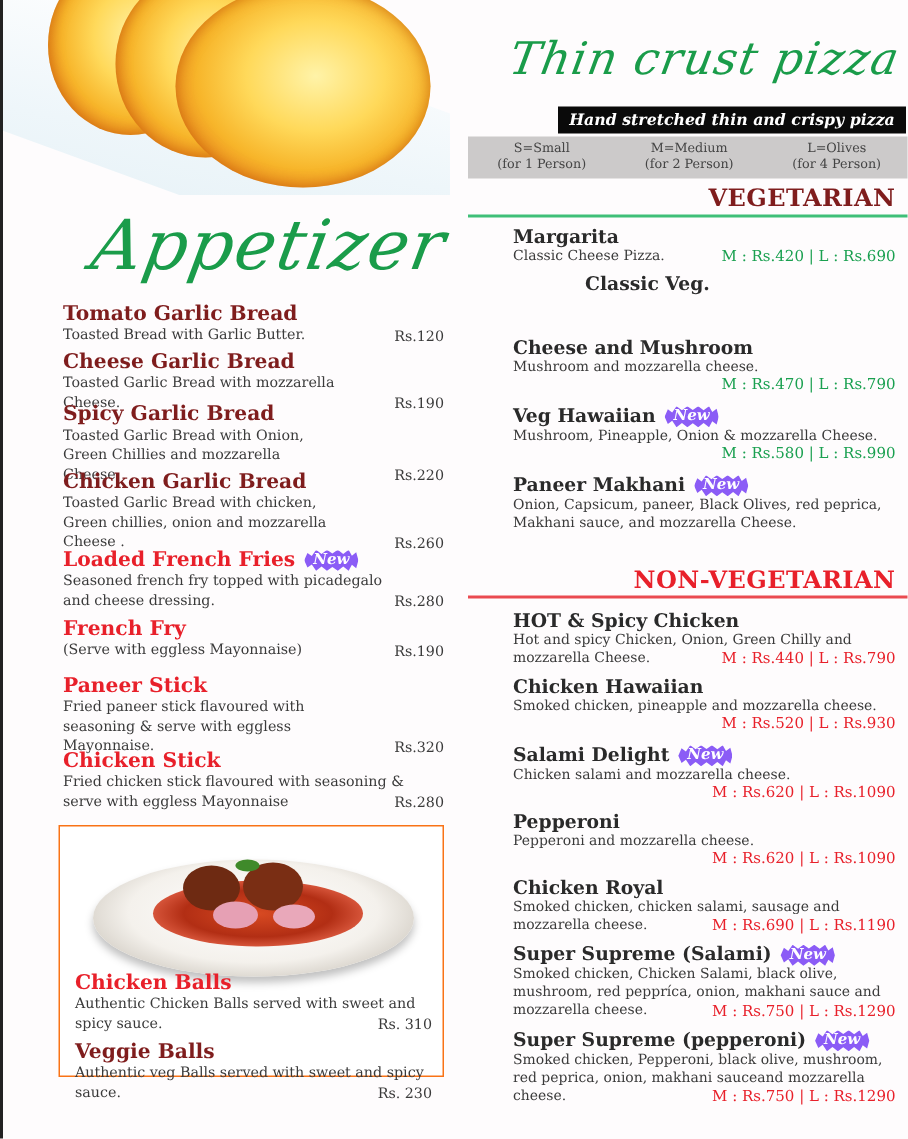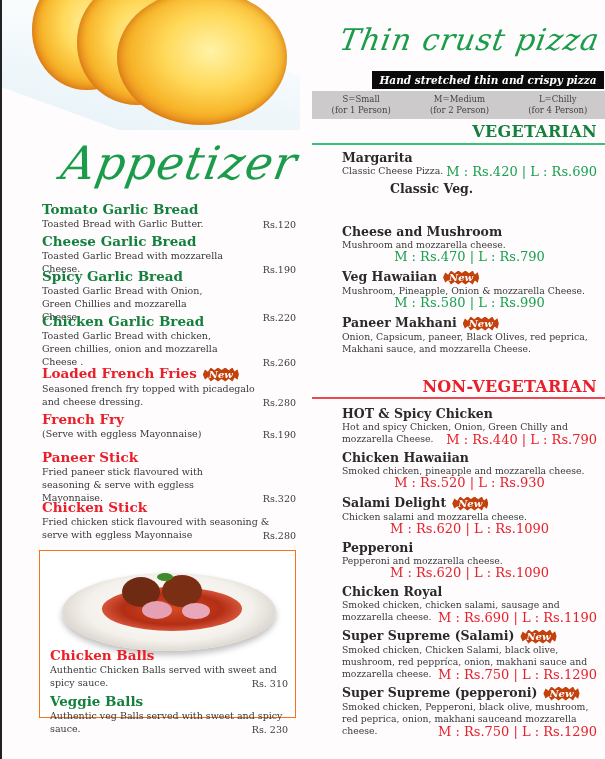--- a/index.html
+++ b/index.html
@@ -40,34 +40,34 @@
     left: 60px; top: 136px; font-size: 46px; transform: skewX(-10deg);
   }
   .thin-title {
     left: 338px; top: 22px; font-size: 30px; transform: skewX(-10deg);
   }
 
   
   .item-name {
     font-weight: bold; font-size: 13.5px; line-height: 16px;
   }
-  .green { color: #15803d; }
+  .green { color: #7f1d1d; }
   .red { color: #e8202a; }
   .desc {
     font-size: 9.5px; color: #3a3a3a; line-height: 13px;
   }
   .price {
     position: absolute; right: 0; bottom: 0; font-size: 9.5px; color: #3a3a3a;
   }
   .lblock { position: absolute; left: 40px; width: 254px; }
   .descwrap { position: relative; padding-right: 40px; }
 
   .new-badge {
     display: inline-block; vertical-align: middle;
-    background: #c2410c; color: #fff;
+    background: #8b5cf6; color: #fff;
     font-size: 10px; font-weight: bold; font-style: italic;
     padding: 1px 6px; margin-left: 6px; line-height: 12px;
     clip-path: polygon(0% 50%, 6% 15%, 14% 30%, 22% 0%, 32% 20%, 42% 0%, 52% 18%, 62% 0%, 72% 20%, 82% 0%, 88% 28%, 96% 12%, 100% 50%, 96% 88%, 88% 72%, 82% 100%, 72% 80%, 62% 100%, 52% 82%, 42% 100%, 32% 80%, 22% 100%, 14% 70%, 6% 85%);
   }
 
   
   .balls-box {
     left: 37px; top: 550px; width: 257px; height: 168px;
     border: 1px solid #f97316; background: #fff;
   }
@@ -96,21 +96,21 @@
   .size-cell { font-size: 8.5px; color: #444; line-height: 11px; }
 
   .section-head {
     right: 8px; font-size: 16px; font-weight: bold; letter-spacing: 0.3px;
   }
   .rule { left: 310px; width: 295px; height: 2px; }
 
   .rblock { position: absolute; left: 340px; width: 255px; }
   .rname { font-weight: bold; font-size: 12.5px; color: #2a2a2a; line-height: 15px; }
   .rdesc { font-size: 9.3px; color: #3a3a3a; line-height: 12px; position: relative; }
-  .rprice { font-size: 13px; text-align: center; line-height: 11px; }
+  .rprice { font-size: 10px; text-align: right; line-height: 11px; }
   .rprice.inline { position: absolute; right: 0; bottom: 0; }
   .pg { color: #1aa050; }
   .pr { color: #e8202a; }
 </style>
 </head>
 <body>
 
 <div class="abs bread-img">
   <div class="bread-plate"></div>
   <div class="bread-slice" style="left:30px;top:-30px;width:110px;height:120px;"></div>
@@ -217,21 +217,21 @@
 <div class="abs size-bar">
   <div class="size-cell">
     <div>S=Small</div>
     <div>(for 1 Person)</div>
   </div>
   <div class="size-cell">
     <div>M=Medium</div>
     <div>(for 2 Person)</div>
   </div>
   <div class="size-cell">
-    <div>L=Chilly</div>
+    <div>L=Olives</div>
     <div>(for 4 Person)</div>
   </div>
 </div>
 
 <div class="abs section-head green" style="top:122px;">VEGETARIAN</div>
 <div class="abs rule" style="top:143px;background:#3fbf78;"></div>
 
 <div class="rblock" style="top:150px;">
   <div class="rname">Margarita</div>
   <div class="rdesc"><span>Classic Cheese Pizza.</span>

